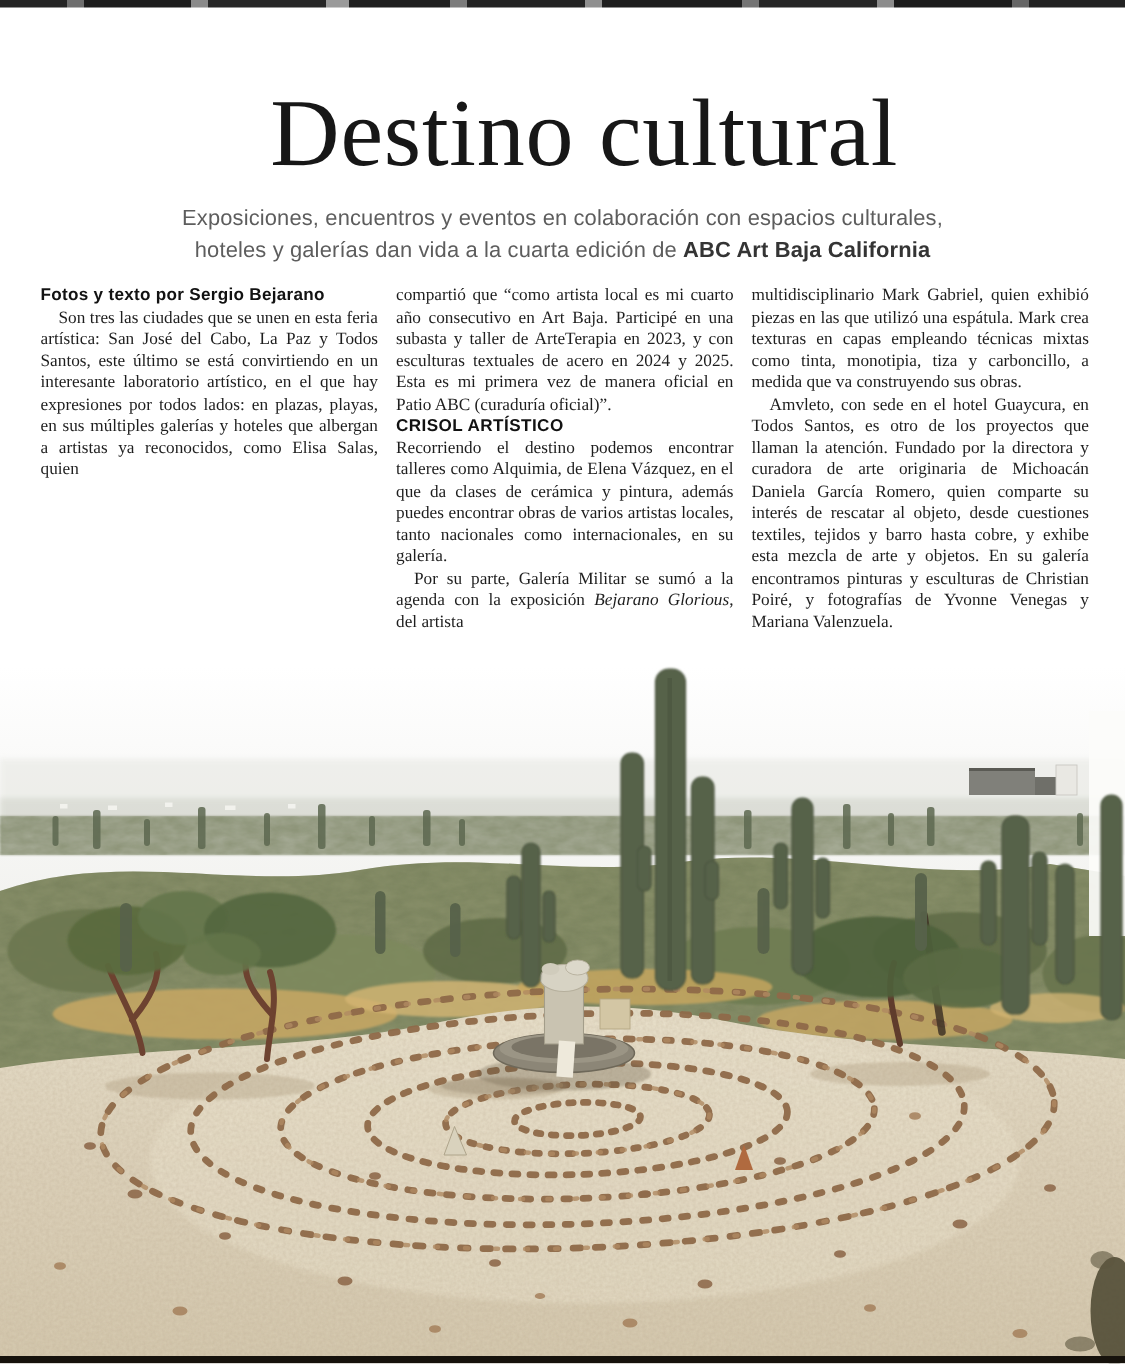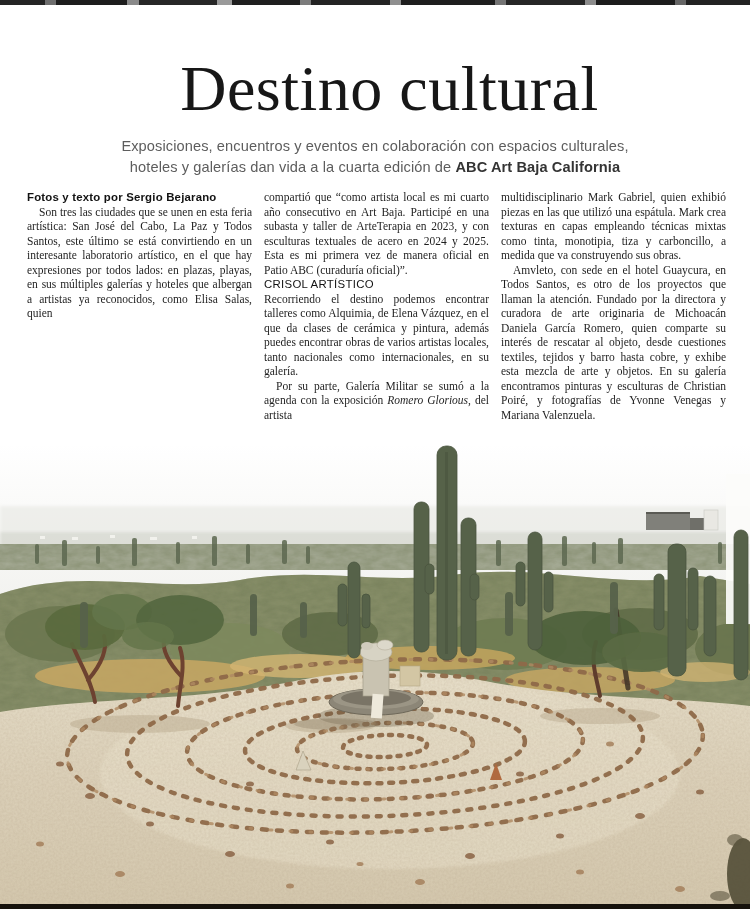--- a/index.html
+++ b/index.html
@@ -37,21 +37,21 @@
     font-family:"Liberation Serif","DejaVu Serif",serif;
     font-size:11.5px;line-height:14.5px;text-align:justify;color:#1e1e1e;
   }
   .byline{
     font-family:"Liberation Sans",sans-serif;font-weight:bold;font-size:11.4px;
     color:#121212;letter-spacing:.2px;margin:0 0 15px;text-align:left;
   }
   .col p{margin:0;}
   .col p.indent{text-indent:12px;}
   .subhead{
-    font-family:"Liberation Sans",sans-serif;font-weight:normal;font-size:11.4px;
+    font-family:"Liberation Sans",sans-serif;font-weight:bold;font-size:11.4px;
     color:#121212;letter-spacing:.3px;margin:13px 0 3px;text-align:left;
   }
   .photo{
     position:absolute;left:0;top:444px;width:750px;height:465px;
   }
   .photo svg{display:block;}
 </style>
 </head>
 <body>
 
@@ -64,21 +64,21 @@
 
 <div class="columns">
   <div class="col">
     <p class="byline">Fotos y texto por Sergio Bejarano</p>
     <p class="indent">Son tres las ciudades que se unen en esta feria artística: San José del Cabo, La Paz y Todos Santos, este último se está convirtiendo en un interesante laboratorio artístico, en el que hay expresiones por todos lados: en plazas, playas, en sus múltiples galerías y hoteles que albergan a artistas ya reconocidos, como Elisa Salas, quien</p>
   </div>
   <div class="col">
     <p>compartió que “como artista local es mi cuarto año consecutivo en Art Baja. Participé en una subasta y taller de ArteTerapia en 2023, y con esculturas textuales de acero en 2024 y 2025. Esta es mi primera vez de manera oficial en Patio ABC (curaduría oficial)”.</p>
     <p class="subhead">CRISOL ARTÍSTICO</p>
     <p>Recorriendo el destino podemos encontrar talleres como Alquimia, de Elena Vázquez, en el que da clases de cerámica y pintura, además puedes encontrar obras de varios artistas locales, tanto nacionales como internacionales, en su galería.</p>
-    <p class="indent"><span>Por su parte, Galería Militar se sumó a la agenda con la exposición </span><i>Romero Glorious</i><span>, del artista</span></p>
+    <p class="indent"><span>Por su parte, Galería Militar se sumó a la agenda con la exposición </span><i>Bejarano Glorious</i><span>, del artista</span></p>
   </div>
   <div class="col">
     <p>multidisciplinario Mark Gabriel, quien exhibió piezas en las que utilizó una espátula. Mark crea texturas en capas empleando técnicas mixtas como tinta, monotipia, tiza y carboncillo, a medida que va construyendo sus obras.</p>
     <p class="indent">Amvleto, con sede en el hotel Guaycura, en Todos Santos, es otro de los proyectos que llaman la atención. Fundado por la directora y curadora de arte originaria de Michoacán Daniela García Romero, quien comparte su interés de rescatar al objeto, desde cuestiones textiles, tejidos y barro hasta cobre, y exhibe esta mezcla de arte y objetos. En su galería encontramos pinturas y esculturas de Christian Poiré, y fotografías de Yvonne Venegas y Mariana Valenzuela.</p>
   </div>
 </div>
 
 <div class="photo" role="img" aria-label="Desert landscape in Todos Santos: a labyrinth of concentric stone rings on sandy ground with a small stone fountain and sculpture at its center, surrounded by dry golden grass, mesquite trees and tall cardón cacti under a hazy white sky; low buildings visible on the horizon at right.">
 <svg width="750" height="465" viewBox="0 0 750 465" xmlns="http://www.w3.org/2000/svg">
   <defs>

